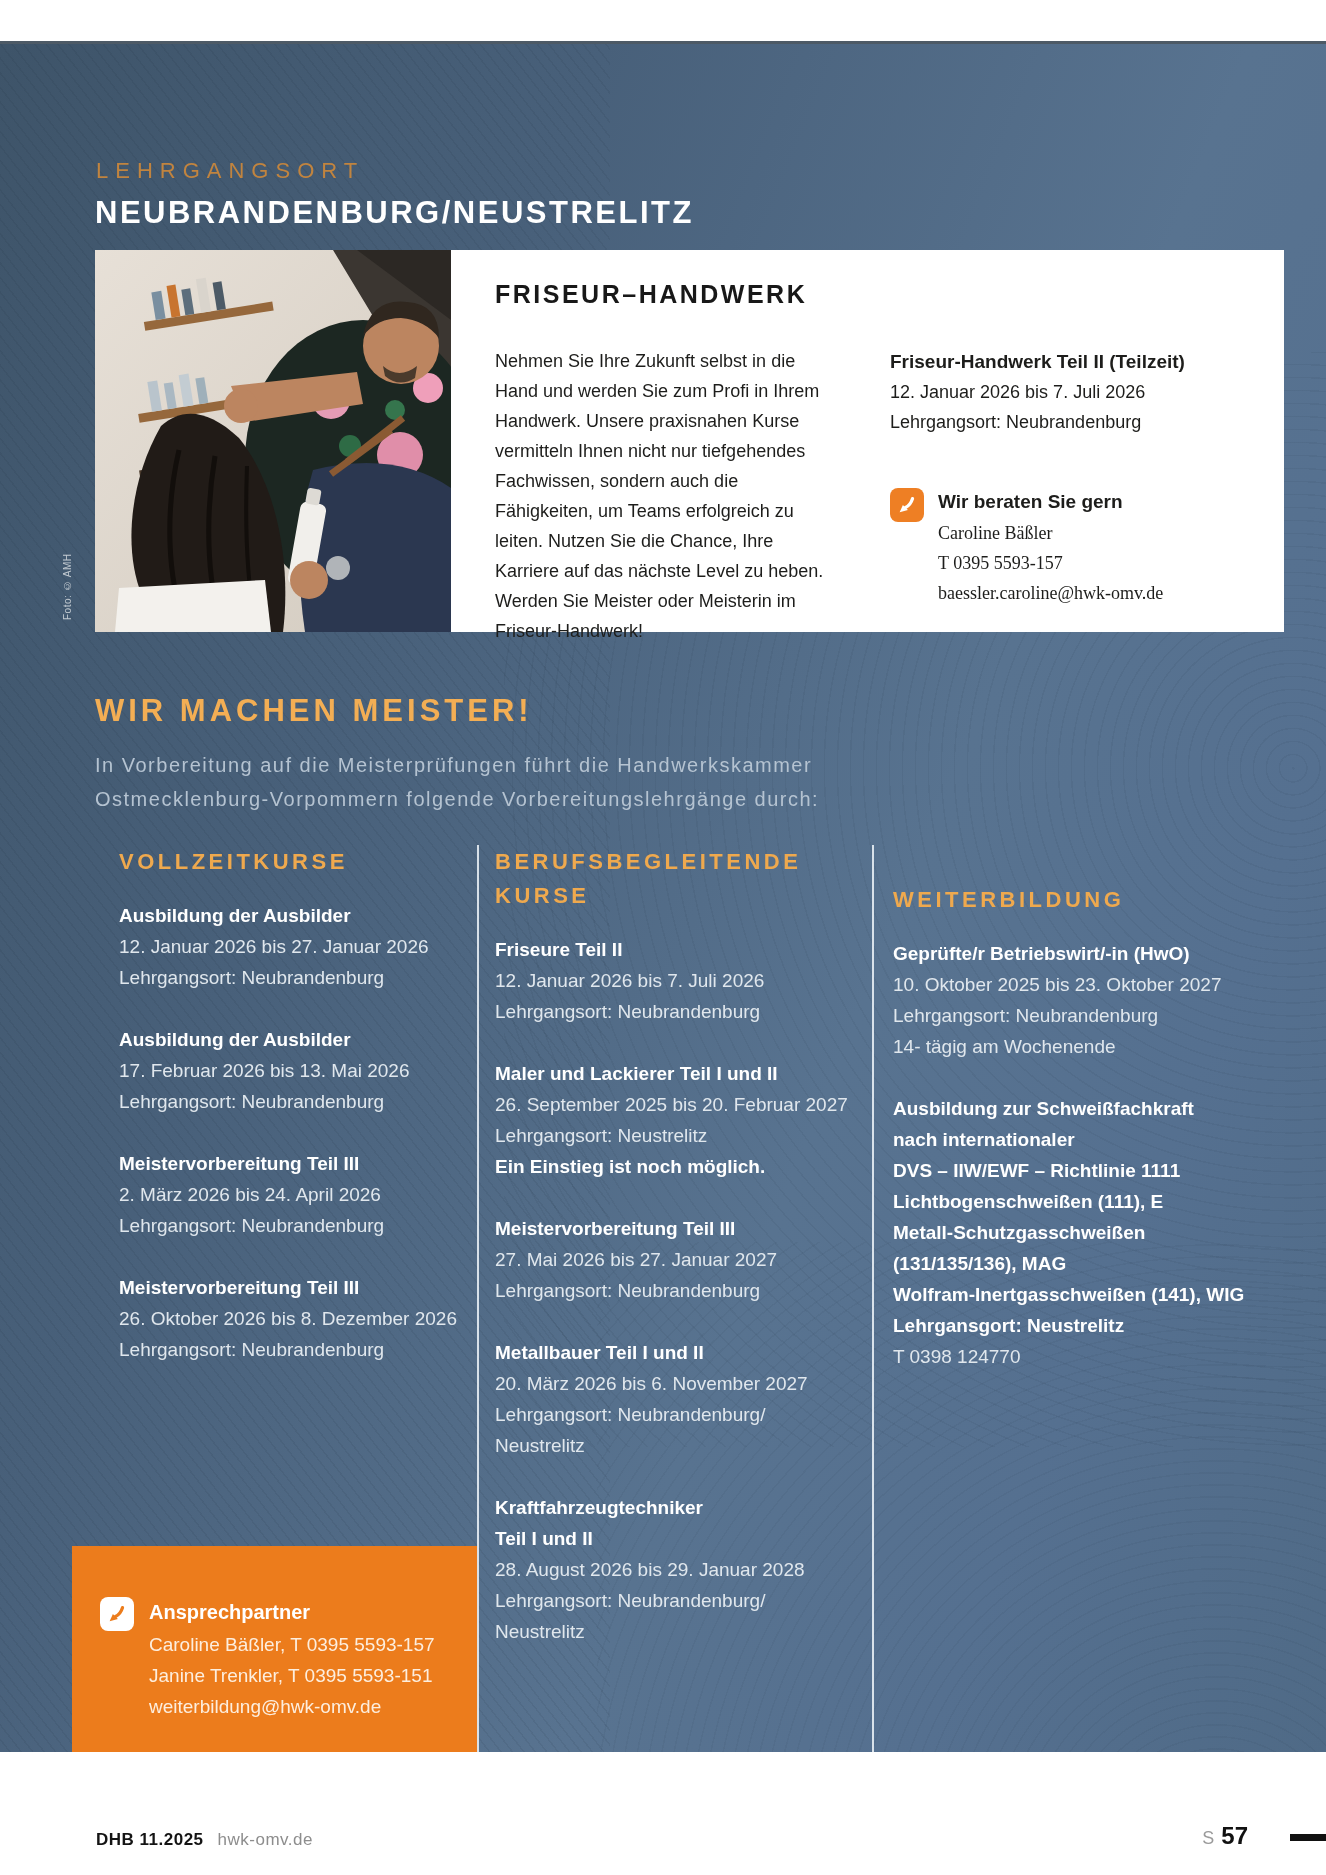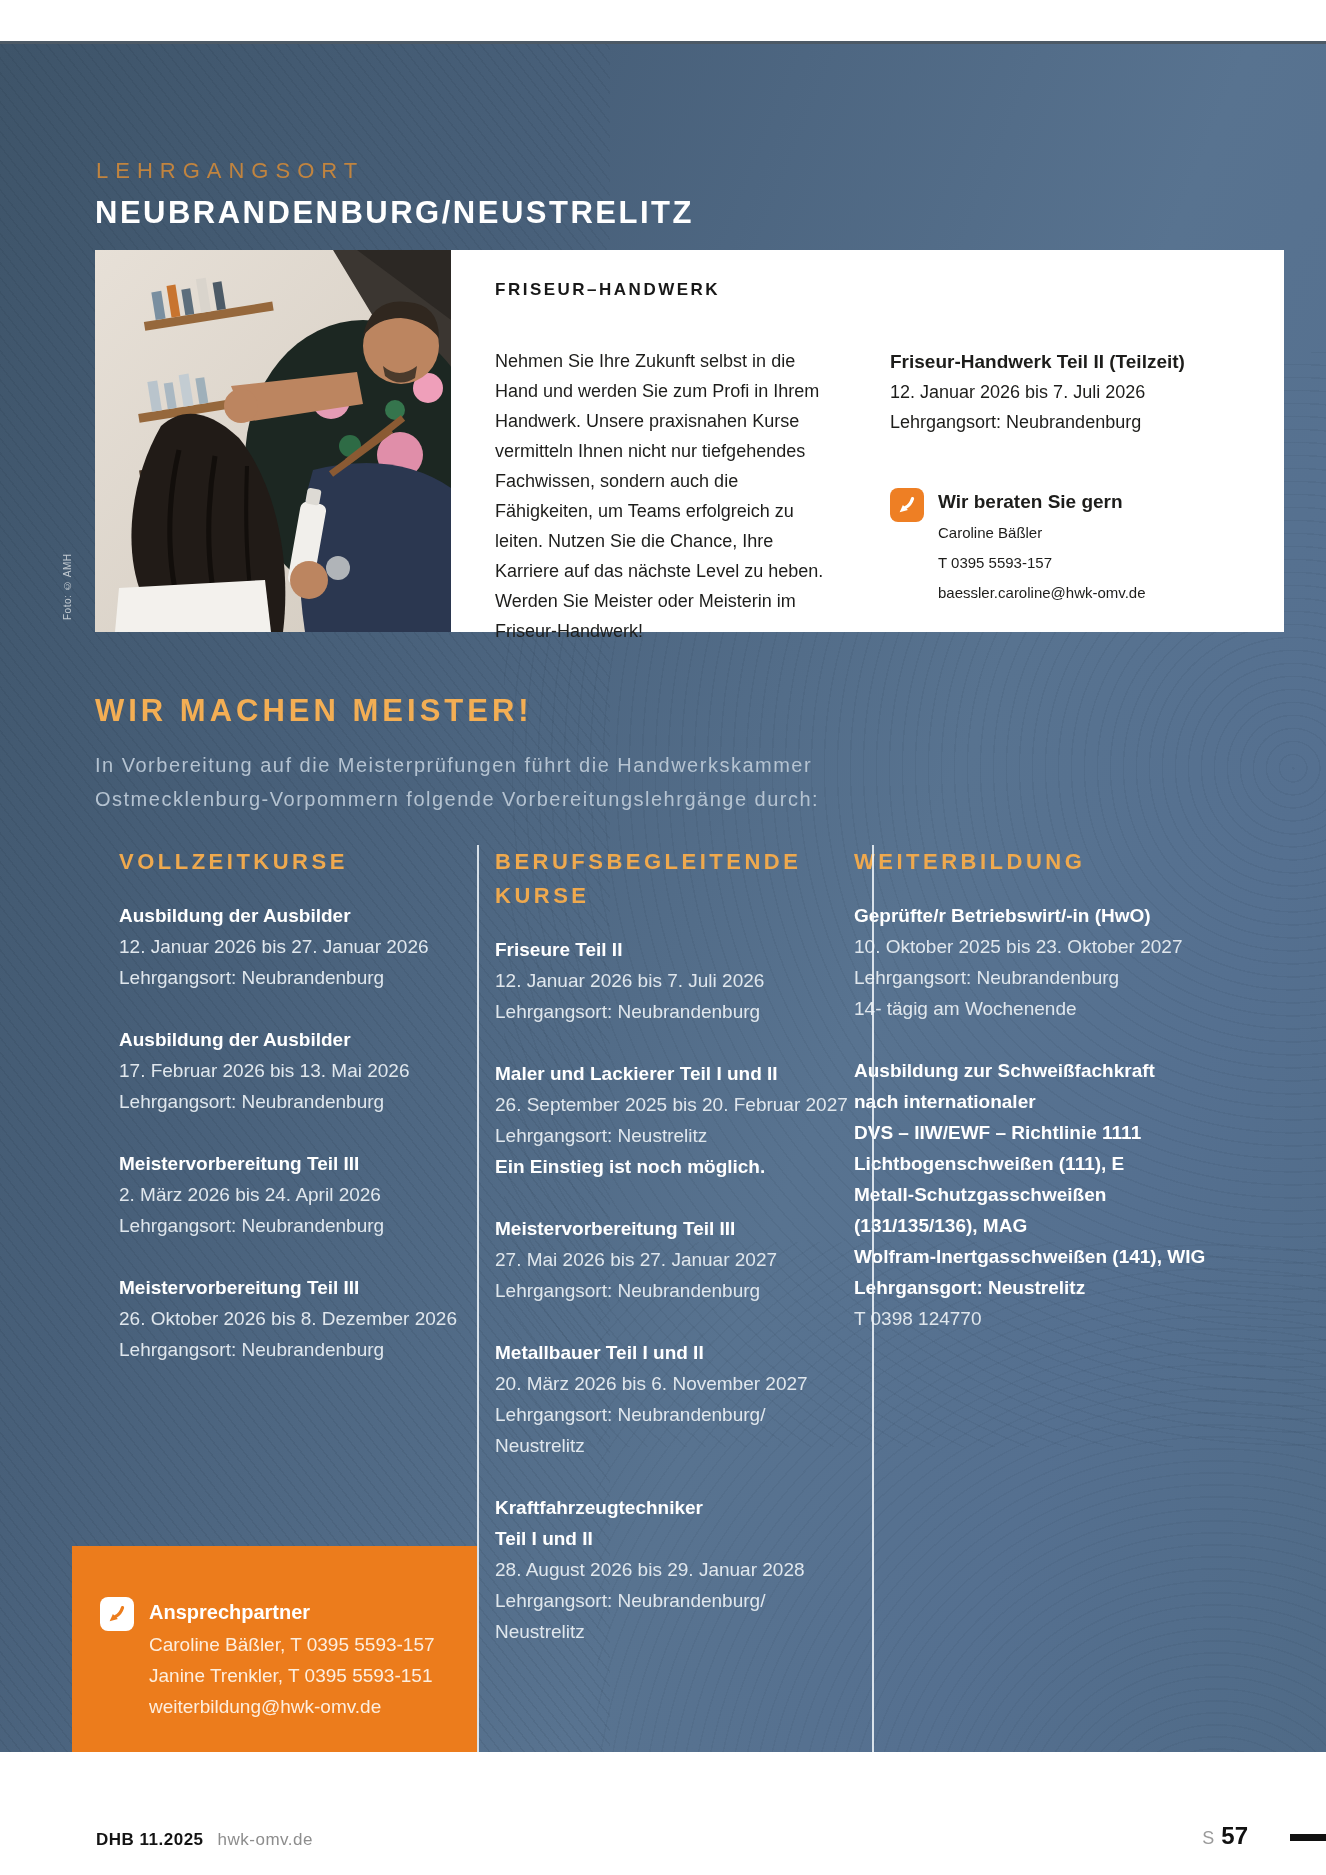--- a/index.html
+++ b/index.html
@@ -49,52 +49,52 @@
     position:absolute;left:0;top:0;width:356px;height:382px;overflow:hidden;background:#d8d0c6;
   }
   .photo svg{display:block;width:100%;height:100%;}
   .photo-credit{
     position:absolute;left:62px;top:440px;width:16px;height:180px;
     writing-mode:vertical-rl;transform:rotate(180deg);
     font-size:10px;color:#c2cad1;letter-spacing:.5px;
   }
   .card-title{
     position:absolute;left:400px;top:30px;
-    font-size:17px;font-weight:700;letter-spacing:2.5px;color:#181818;
+    font-size:25px;font-weight:700;letter-spacing:2.5px;color:#181818;
   }
   .card-body{
     position:absolute;left:400px;top:96px;width:340px;
     font-size:18px;line-height:30px;color:#1d1d1b;
   }
   .card-course{position:absolute;left:795px;top:97px;width:394px;color:#1d1d1b;}
   .card-course .tl{font-size:19px;font-weight:700;line-height:30px;}
   .card-course .dl{font-size:18px;line-height:30px;}
   .card-advice{position:absolute;left:795px;top:238px;display:flex;gap:14px;}
   .badge{
     width:34px;height:34px;border-radius:8px;background:#ee7f24;flex:0 0 34px;
     display:flex;align-items:center;justify-content:center;
   }
   .badge svg{width:22px;height:22px;}
   .advice-text .tl{font-size:19px;font-weight:700;line-height:28px;color:#1d1d1b;margin-bottom:2px;}
-  .advice-text .dl{font-size:15px;line-height:30px;color:#1d1d1b;}
+  .advice-text .dl{font-size:18px;line-height:30px;color:#1d1d1b;font-family:Liberation Serif, serif;}
   
   .promo-title{
     position:absolute;left:95px;top:693px;
     font-size:31px;font-weight:700;letter-spacing:4px;color:#f3ae54;
   }
   .promo-sub{
     position:absolute;left:95px;top:748px;
     font-size:20px;letter-spacing:1.5px;line-height:34px;color:#b5c3d1;
   }
   
   .columns-wrap{position:absolute;left:95px;top:845px;width:1190px;height:907px;}
   .course-col{position:absolute;top:0;}
   .course-col:nth-child(1){left:16px;width:375px;margin-left:8px;}
   .course-col:nth-child(2){left:400px;width:375px;}
-  .course-col:nth-child(3){left:759px;width:400px;}
+  .course-col:nth-child(3){left:798px;width:400px;margin-top:38px;}
   .col-header-block{margin-bottom:21px;}
   .col-header{
     font-size:22px;font-weight:700;letter-spacing:3.5px;color:#efa94e;line-height:34px;
   }
   .course-item{margin-bottom:31px;}
   .course-line{font-size:19px;line-height:31px;color:#e0e7ed;white-space:nowrap;}
   .course-line.bold{color:#ffffff;font-weight:700;}
   .divider{
     position:absolute;top:845px;width:2px;height:907px;background:rgba(240,246,250,.85);
   }

